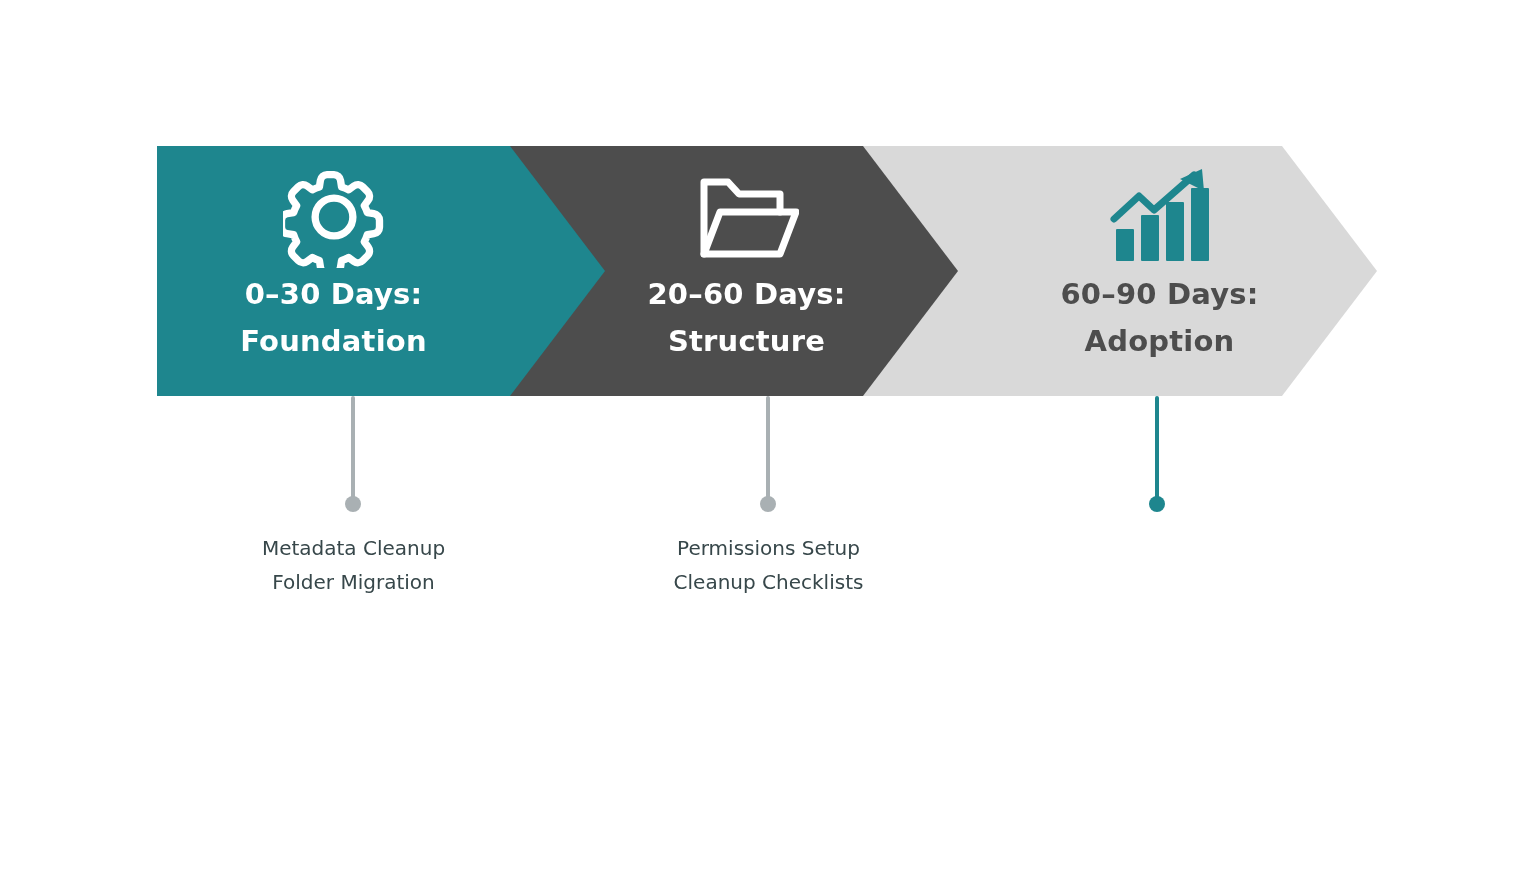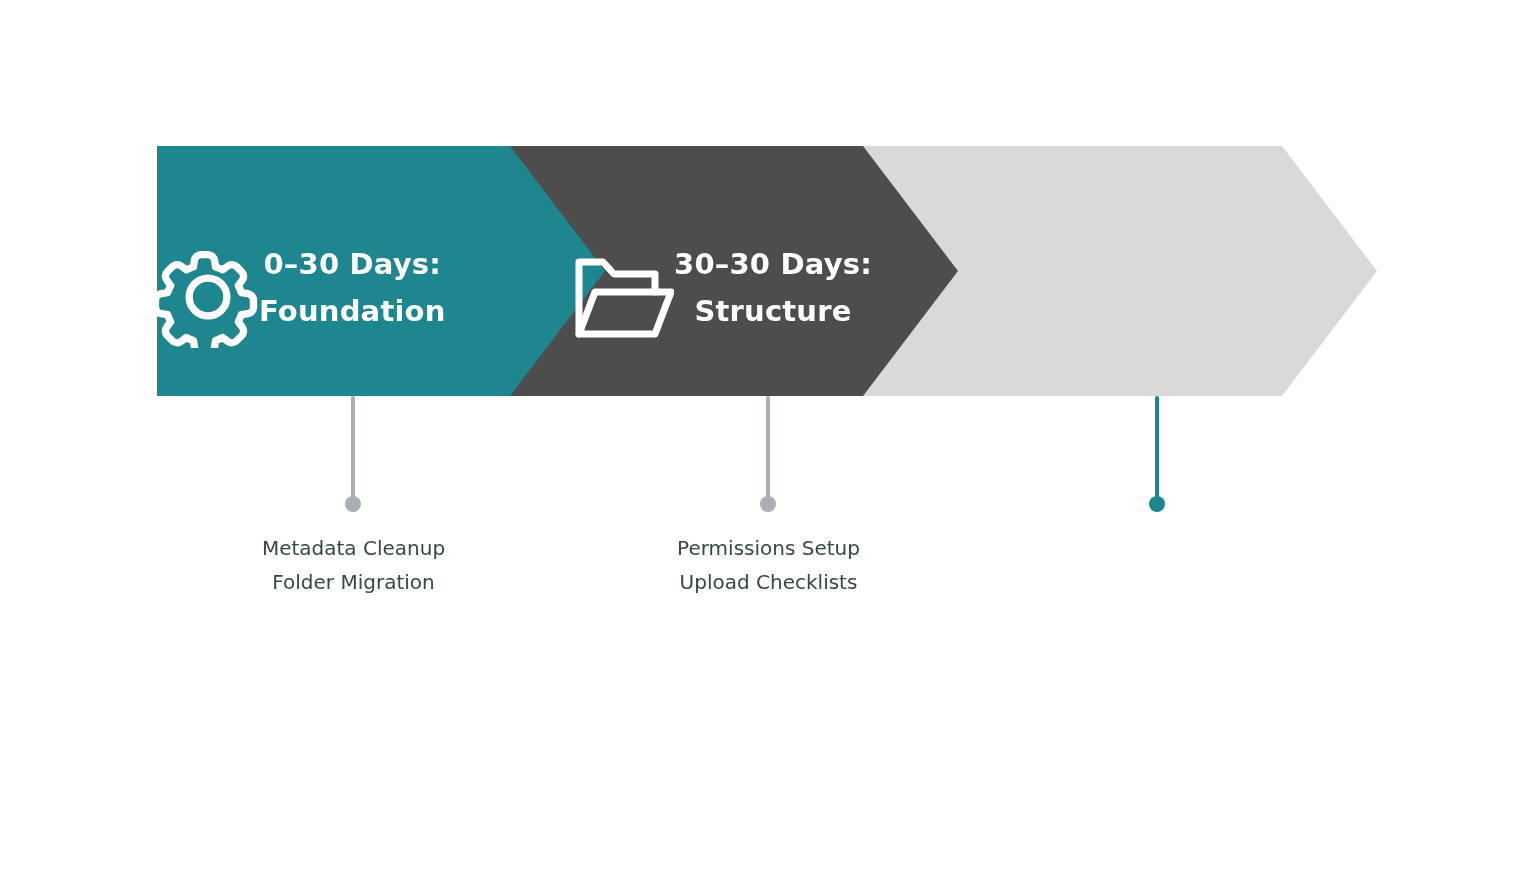--- a/index.html
+++ b/index.html
@@ -42,20 +42,21 @@
     inset: 0;
     width: 100%;
     height: 100%;
   }
 
   .chevron-content {
     position: absolute;
     top: 0;
     height: 278px;
     display: flex;
+    flex-direction: column;
     align-items: center;
     justify-content: flex-start;
     pointer-events: none;
   }
 
   .stage-icon {
     margin-top: 23px;
     height: 96px;
     display: flex;
     align-items: center;
@@ -169,24 +170,42 @@
 
     <div class="chevron-content" style="left:413px; width:353px; z-index:6;">
       <div class="stage-icon">
         <svg width="104" height="98" viewBox="0 0 104 98" aria-hidden="true">
           <g fill="none" stroke="#ffffff" stroke-width="7" stroke-linejoin="round" stroke-linecap="round">
             <path d="M9,86 L9,14 L33,14 L44,26 L85,26 L85,44"></path>
             <path d="M9,86 L25,44 L101,44 L85,86 Z"></path>
           </g>
         </svg>
       </div>
-      <div class="stage-title" style="color:#ffffff;">30–30 Days:
+      <div class="stage-title" style="color:#ffffff;">20–60 Days:
 Structure</div>
     </div>
 
+    <div class="chevron-content" style="left:826px; width:353px; z-index:6;">
+      <div class="stage-icon">
+        <svg width="100" height="96" viewBox="0 0 100 96" aria-hidden="true">
+          <g fill="#1e868e">
+            <rect x="6" y="60" width="18" height="32" rx="1"></rect>
+            <rect x="31" y="46" width="18" height="46" rx="1"></rect>
+            <rect x="56" y="33" width="18" height="59" rx="1"></rect>
+            <rect x="81" y="19" width="18" height="73" rx="1"></rect>
+          </g>
+          <g fill="none" stroke="#1e868e" stroke-width="7" stroke-linejoin="round" stroke-linecap="round">
+            <polyline points="4,50 29,27 44,41 84,6"></polyline>
+          </g>
+          <polygon points="92,0 94,22 70,10" fill="#1e868e"></polygon>
+        </svg>
+      </div>
+      <div class="stage-title" style="color:#4d4d4d;">60–90 Days:
+Adoption</div>
+    </div>
   </div>
 
   <div class="connector" style="left:351px; top:396px;">
     <div class="connector-line" style="background:#a9b0b3;"></div>
     <div class="connector-dot" style="background:#a9b0b3;"></div>
   </div>
 
   <div class="connector" style="left:766px; top:396px;">
     <div class="connector-line" style="background:#a9b0b3;"></div>
     <div class="connector-dot" style="background:#a9b0b3;"></div>
@@ -194,16 +213,16 @@
 
   <div class="connector" style="left:1155px; top:396px;">
     <div class="connector-line" style="background:#1e868e;"></div>
     <div class="connector-dot" style="background:#1e868e;"></div>
   </div>
 
   <div class="task-block" style="left:177px; width:353px;">Metadata Cleanup
 Folder Migration</div>
 
   <div class="task-block" style="left:592px; width:353px;">Permissions Setup
-Upload Checklists</div>
+Cleanup Checklists</div>
 
 
 </div>
 
 </body></html>

